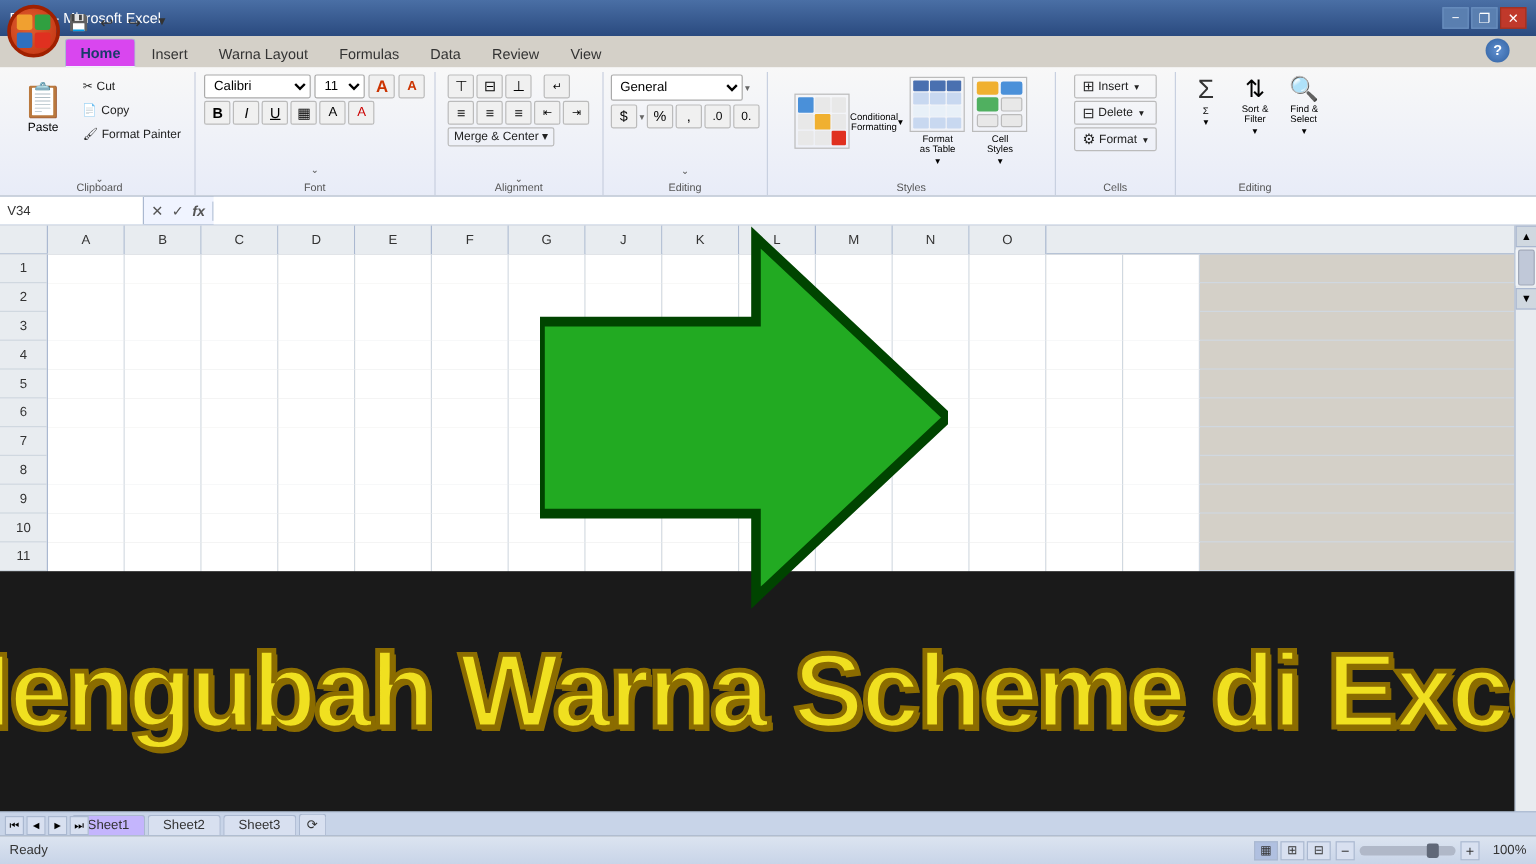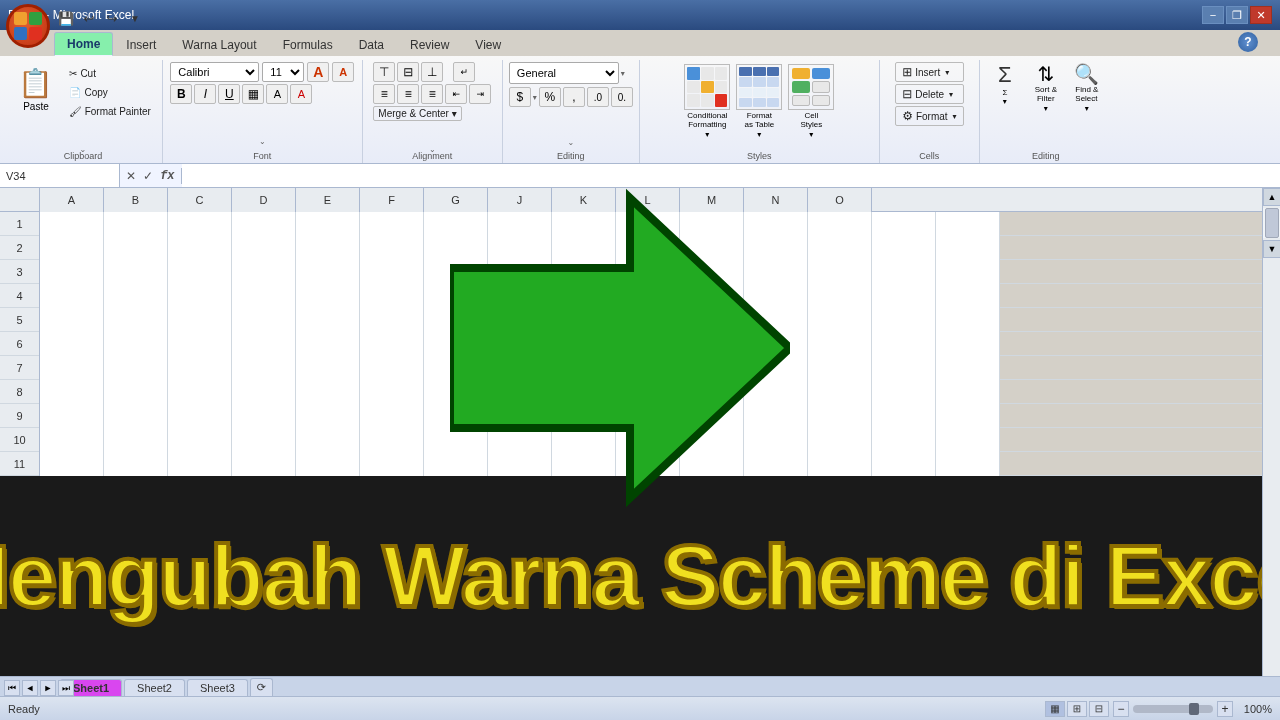--- a/index.html
+++ b/index.html
@@ -76,21 +76,21 @@
       padding: 4px 12px;
       font-size: 12px;
       cursor: pointer;
       border: 1px solid transparent;
       border-bottom: none;
       color: #333;
       background: none;
       border-radius: 3px 3px 0 0;
     }
     .ribbon-tab.active {
-      background: #86efac;
+      background: #d946ef;
       border-color: #aab8d0;
       border-bottom: 1px solid #f0f4ff;
       font-weight: bold;
       color: #1a3a6a;
     }
 
     
     .ribbon {
       position: absolute;
       top: 56px;
@@ -421,21 +421,21 @@
     .sheet-tab {
       padding: 2px 12px;
       font-size: 11px;
       border: 1px solid #aab8d0;
       border-bottom: none;
       cursor: pointer;
       border-radius: 3px 3px 0 0;
       background: #d8e0f0;
       color: #333;
     }
-    .sheet-tab.active { background: #d946ef; font-weight: bold; }
+    .sheet-tab.active { background: #c4b5fd; font-weight: normal; }
 
     
     .zoom-controls { display: flex; align-items: center; gap: 4px; }
     .zoom-btn { width: 16px; height: 16px; background: #d8e0f0; border: 1px solid #aab8d0; display: flex; align-items: center; justify-content: center; cursor: pointer; font-size: 12px; }
     .zoom-slider { width: 80px; height: 8px; background: #b0b8c8; border-radius: 4px; position: relative; }
     .zoom-slider-thumb { width: 10px; height: 12px; background: #606878; border-radius: 2px; position: absolute; top: -2px; left: 70%; cursor: pointer; }
 
     
     .view-btns { display: flex; gap: 2px; }
     .view-btn { width: 20px; height: 16px; background: #d8e0f0; border: 1px solid #aab8d0; display: flex; align-items: center; justify-content: center; cursor: pointer; font-size: 10px; }
@@ -674,21 +674,21 @@
       </div>
     </div>
     <div class="ribbon-group-label">Editing</div>
     <div class="ribbon-expand-btn">⌄</div>
   </div>
 
   <div class="ribbon-group styles-group">
     <div class="ribbon-content">
       <div class="styles-icons">
 
-        <div style="display:flex;flex-direction:column;align-items:center;cursor:pointer;padding:2px;">
+        <div style="display:flex;flex-direction:row;align-items:center;cursor:pointer;padding:2px;">
           <div class="cond-fmt-icon">
             <div style="background:#4a90d9;" class="cond-cell"></div>
             <div style="background:#e8e8e8;" class="cond-cell"></div>
             <div style="background:#e8e8e8;" class="cond-cell"></div>
             <div style="background:#e8e8e8;" class="cond-cell"></div>
             <div style="background:#f0b030;" class="cond-cell"></div>
             <div style="background:#e8e8e8;" class="cond-cell"></div>
             <div style="background:#e8e8e8;" class="cond-cell"></div>
             <div style="background:#e8e8e8;" class="cond-cell"></div>
             <div style="background:#e03020;" class="cond-cell"></div>
@@ -787,21 +787,21 @@
     <div class="ribbon-group-label">Editing</div>
   </div>
 
 </div>
 
 <div class="formula-bar">
   <input class="name-box" value="V34" readonly="" style="">
   <div class="formula-icons">
     <span class="formula-icon">✕</span>
     <span class="formula-icon">✓</span>
-    <span class="formula-icon" style="font-style:italic; font-weight:bold; font-family:Liberation Mono, monospace;">fx</span>
+    <span class="formula-icon" style="font-style:italic; font-weight:bold; font-family:Liberation Sans, sans-serif;">fx</span>
   </div>
   <input class="formula-input" value="" placeholder="" style="">
 </div>
 
 <div class="col-headers">
   <div class="row-num-header"></div>
   <div class="col-header col-a">A</div>
   <div class="col-header col-b">B</div>
   <div class="col-header col-c">C</div>
   <div class="col-header col-d">D</div>

